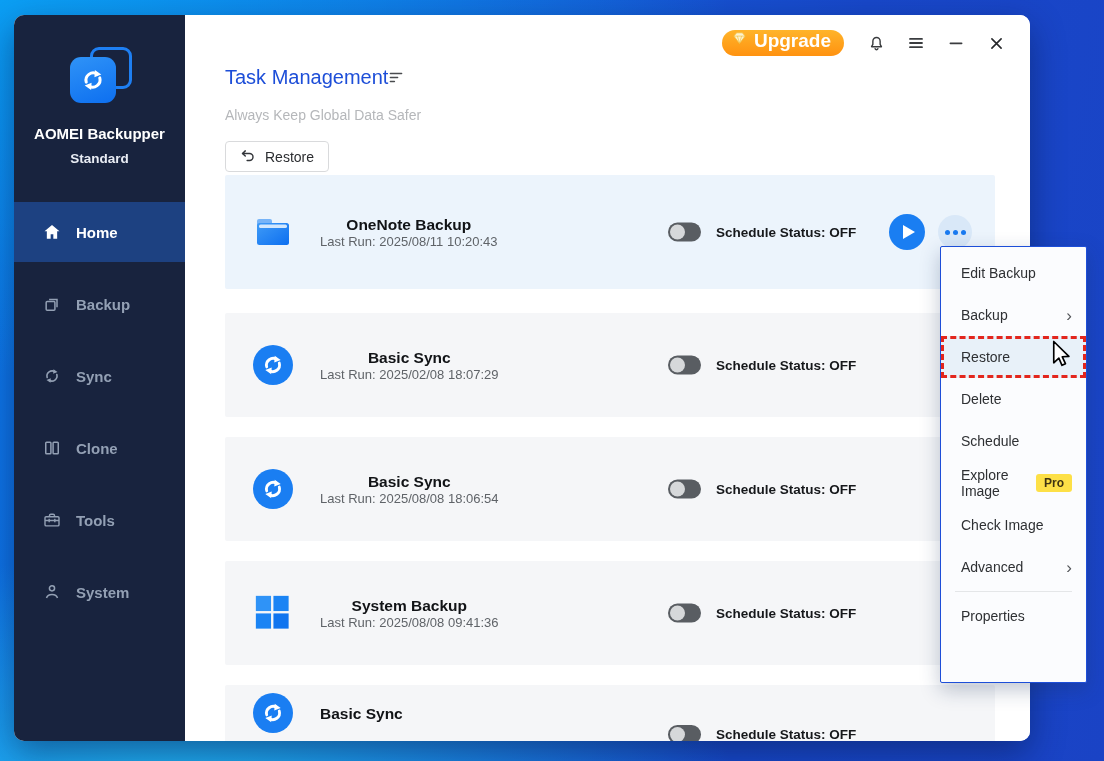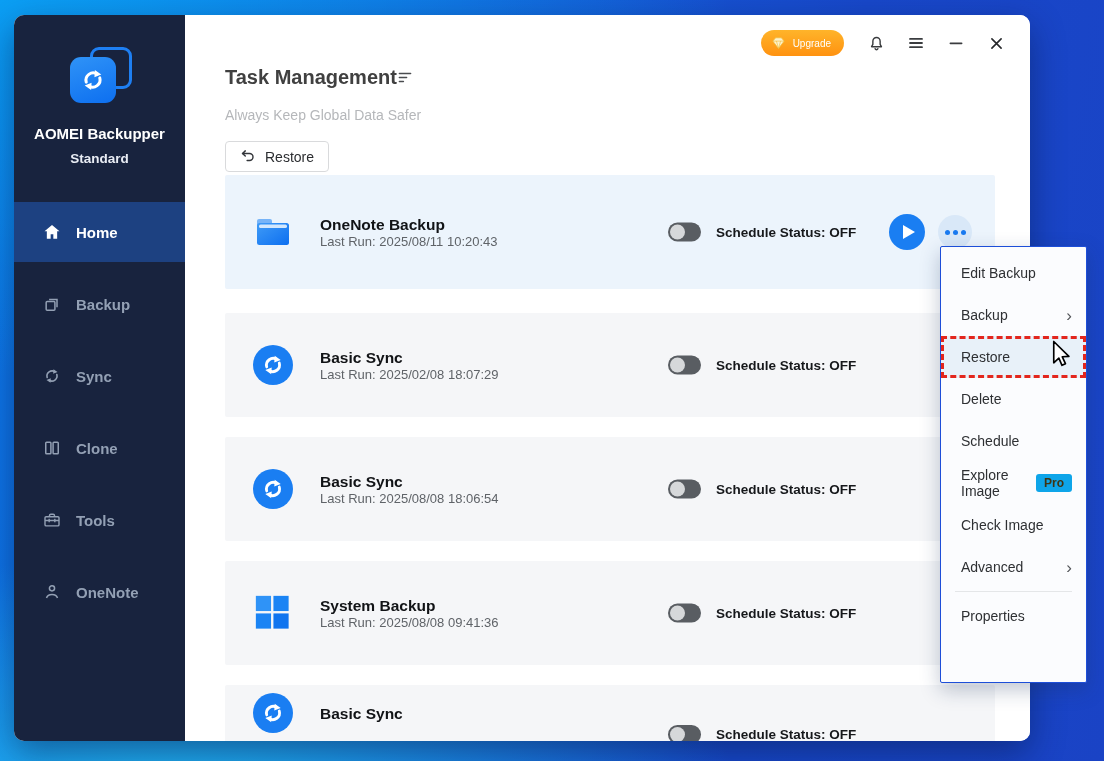--- a/index.html
+++ b/index.html
@@ -28,55 +28,55 @@
   .brand-name { margin-top:14px; color:#fff; font-weight:700; font-size:15px; }
   .brand-edition { margin-top:9px; color:#e8ecf4; font-weight:700; font-size:13.5px; }
   .nav { margin-top:36px; }
   .nav-item { height:60px; margin-bottom:12px; display:flex; align-items:center; gap:14px;
     padding-left:28px; color:#93a0b4; font-size:15px; font-weight:600; cursor:default; }
   .nav-item svg { flex:none; }
   .nav-item.active { background:#1d4181; color:#ffffff; }
   
   .main { flex:1; position:relative; background:#ffffff; }
   .titlebar { position:absolute; top:0; right:0; height:56px; display:flex; align-items:center; padding-right:14px; }
-  .upgrade-btn { height:26px; border-radius:13px; padding:0 13px 0 9px; display:flex; align-items:center; gap:6px;
-    background:linear-gradient(180deg,#ffb42a,#ff9210); color:#fff; font-weight:400; font-size:10px; border:none; cursor:pointer; }
+  .upgrade-btn { height:26px; border-radius:13px; padding:0 13px 0 9px; display:flex; align-items:flex-start; gap:6px;
+    background:linear-gradient(180deg,#ffb42a,#ff9210); color:#fff; font-weight:700; font-size:19px; border:none; cursor:pointer; }
   .tb-icon { width:40px; height:32px; display:flex; align-items:center; justify-content:center; cursor:pointer; }
   .tb-icon:first-of-type { margin-left:12px; }
-  .page-title { position:absolute; left:40px; top:51px; font-size:20px; font-weight:700; color:#404040;
+  .page-title { position:absolute; left:40px; top:51px; font-size:20px; font-weight:400; color:#1d4ed8;
     display:flex; align-items:center; }
   .page-subtitle { position:absolute; left:40px; top:92px; font-size:14px; color:#b5b7ba; }
   .restore-btn { position:absolute; left:40px; top:126px; height:31px; padding:0 14px; display:flex; align-items:center; gap:8px;
     background:#fff; border:1px solid #d9dadc; border-radius:4px; font-size:14px; color:#2b2d30; cursor:pointer; }
   
   .rows { position:absolute; left:40px; top:160px; width:770px; }
   .task-row { position:relative; height:104px; margin-bottom:20px; background:#f5f6f8; border-radius:2px; }
   .task-row.selected { height:114px; margin-bottom:24px; background:#ecf4fc; }
   .task-icon { position:absolute; left:28px; top:50%; transform:translateY(-50%); width:40px; height:40px; }
   .sync-badge { width:40px; height:40px; border-radius:50%; background:#1a7ef2; display:flex; align-items:center; justify-content:center; }
   .task-text { position:absolute; left:95px; top:50%; transform:translateY(-50%); }
-  .task-title { font-size:15.5px; font-weight:700; color:#111316; }
+  .task-title { font-size:15.5px; font-weight:700; color:#111316;text-align:center; }
   .task-lastrun { font-size:13px; color:#5f6368; }
   .sched { position:absolute; left:443px; top:50%; transform:translateY(-50%); display:flex; align-items:center; gap:15px; }
   .toggle { width:33px; height:19px; border-radius:10px; background:#595d62; position:relative; cursor:pointer; flex:none; }
   .toggle .knob { position:absolute; left:2px; top:2px; width:15px; height:15px; border-radius:50%; background:#d6d8da; }
   .sched-label { font-size:13.5px; font-weight:700; color:#16181b; white-space:nowrap; }
   .run-btn { position:absolute; left:664px; top:50%; transform:translateY(-50%); width:36px; height:36px; border-radius:50%;
     background:#1a7ef2; border:none; display:flex; align-items:center; justify-content:center; cursor:pointer; }
   .run-btn .tri { width:0; height:0; border-left:12px solid #fff; border-top:7px solid transparent; border-bottom:7px solid transparent; margin-left:4px; }
   .more-btn { position:absolute; left:713px; top:50%; transform:translateY(-50%); width:34px; height:34px; border-radius:50%;
     background:#d9e8f8; border:none; display:flex; align-items:center; justify-content:center; gap:3px; cursor:pointer; }
   .more-btn i { width:5px; height:5px; border-radius:50%; background:#1a7af0; }
   
   .menu { position:absolute; left:940px; top:246px; width:147px; height:437px; background:#fbfcfe;
     border:1px solid #1d4ed8; border-radius:2px; box-shadow:0 7px 20px rgba(30,50,90,.28); z-index:50; padding-top:5px; }
   .menu-item { height:42px; display:flex; align-items:center; padding:0 14px 0 20px; font-size:14px; color:#2e3033; cursor:pointer; }
   .menu-item .chev { margin-left:auto; color:#54565a; font-size:17px; line-height:1; }
   .menu-item.highlighted { background:#e8f1f9; border:3px dashed #e3261d; padding-left:17px; }
-  .badge-pro { margin-left:11px; background:#0ea5e9; color:#3f3413; font-weight:700; font-size:12px; padding:2px 8px; border-radius:3px; }
+  .badge-pro { margin-left:11px; background:#fde047; color:#3f3413; font-weight:700; font-size:12px; padding:2px 8px; border-radius:3px; }
   .menu-sep { height:1px; background:#e4e6e8; margin:3px 14px; }
   .cursor { position:absolute; left:1051px; top:340px; z-index:60; }
 </style>
 </head>
 <body>
 
 <div class="window">
 
   <div class="sidebar">
     <div class="brand">
@@ -136,21 +136,21 @@
           <path d="M3.6 12.6 H20.4"></path>
           <path d="M8.6 10.6 v4 M15.4 10.6 v4"></path>
         </svg>
         <span>Tools</span>
       </div>
       <div class="nav-item">
         <svg width="20" height="20" viewBox="0 0 24 24" fill="none" stroke="#93a0b4" stroke-width="1.8">
           <circle cx="12" cy="7.6" r="3.1"></circle>
           <path d="M5.4 19.2 a6.8 5.6 0 0 1 13.2 0"></path>
         </svg>
-        <span>OneNote</span>
+        <span>System</span>
       </div>
     </div>
   </div>
 
   <div class="main">
 
     <div class="titlebar">
       <button class="upgrade-btn">
         <svg width="17" height="16" viewBox="0 0 18 16">
           <polygon points="3,6 6,2.5 12,2.5 15,6 9,13.8" fill="#fdf3cf" stroke="#f0be3e" stroke-width="0.8"></polygon>

